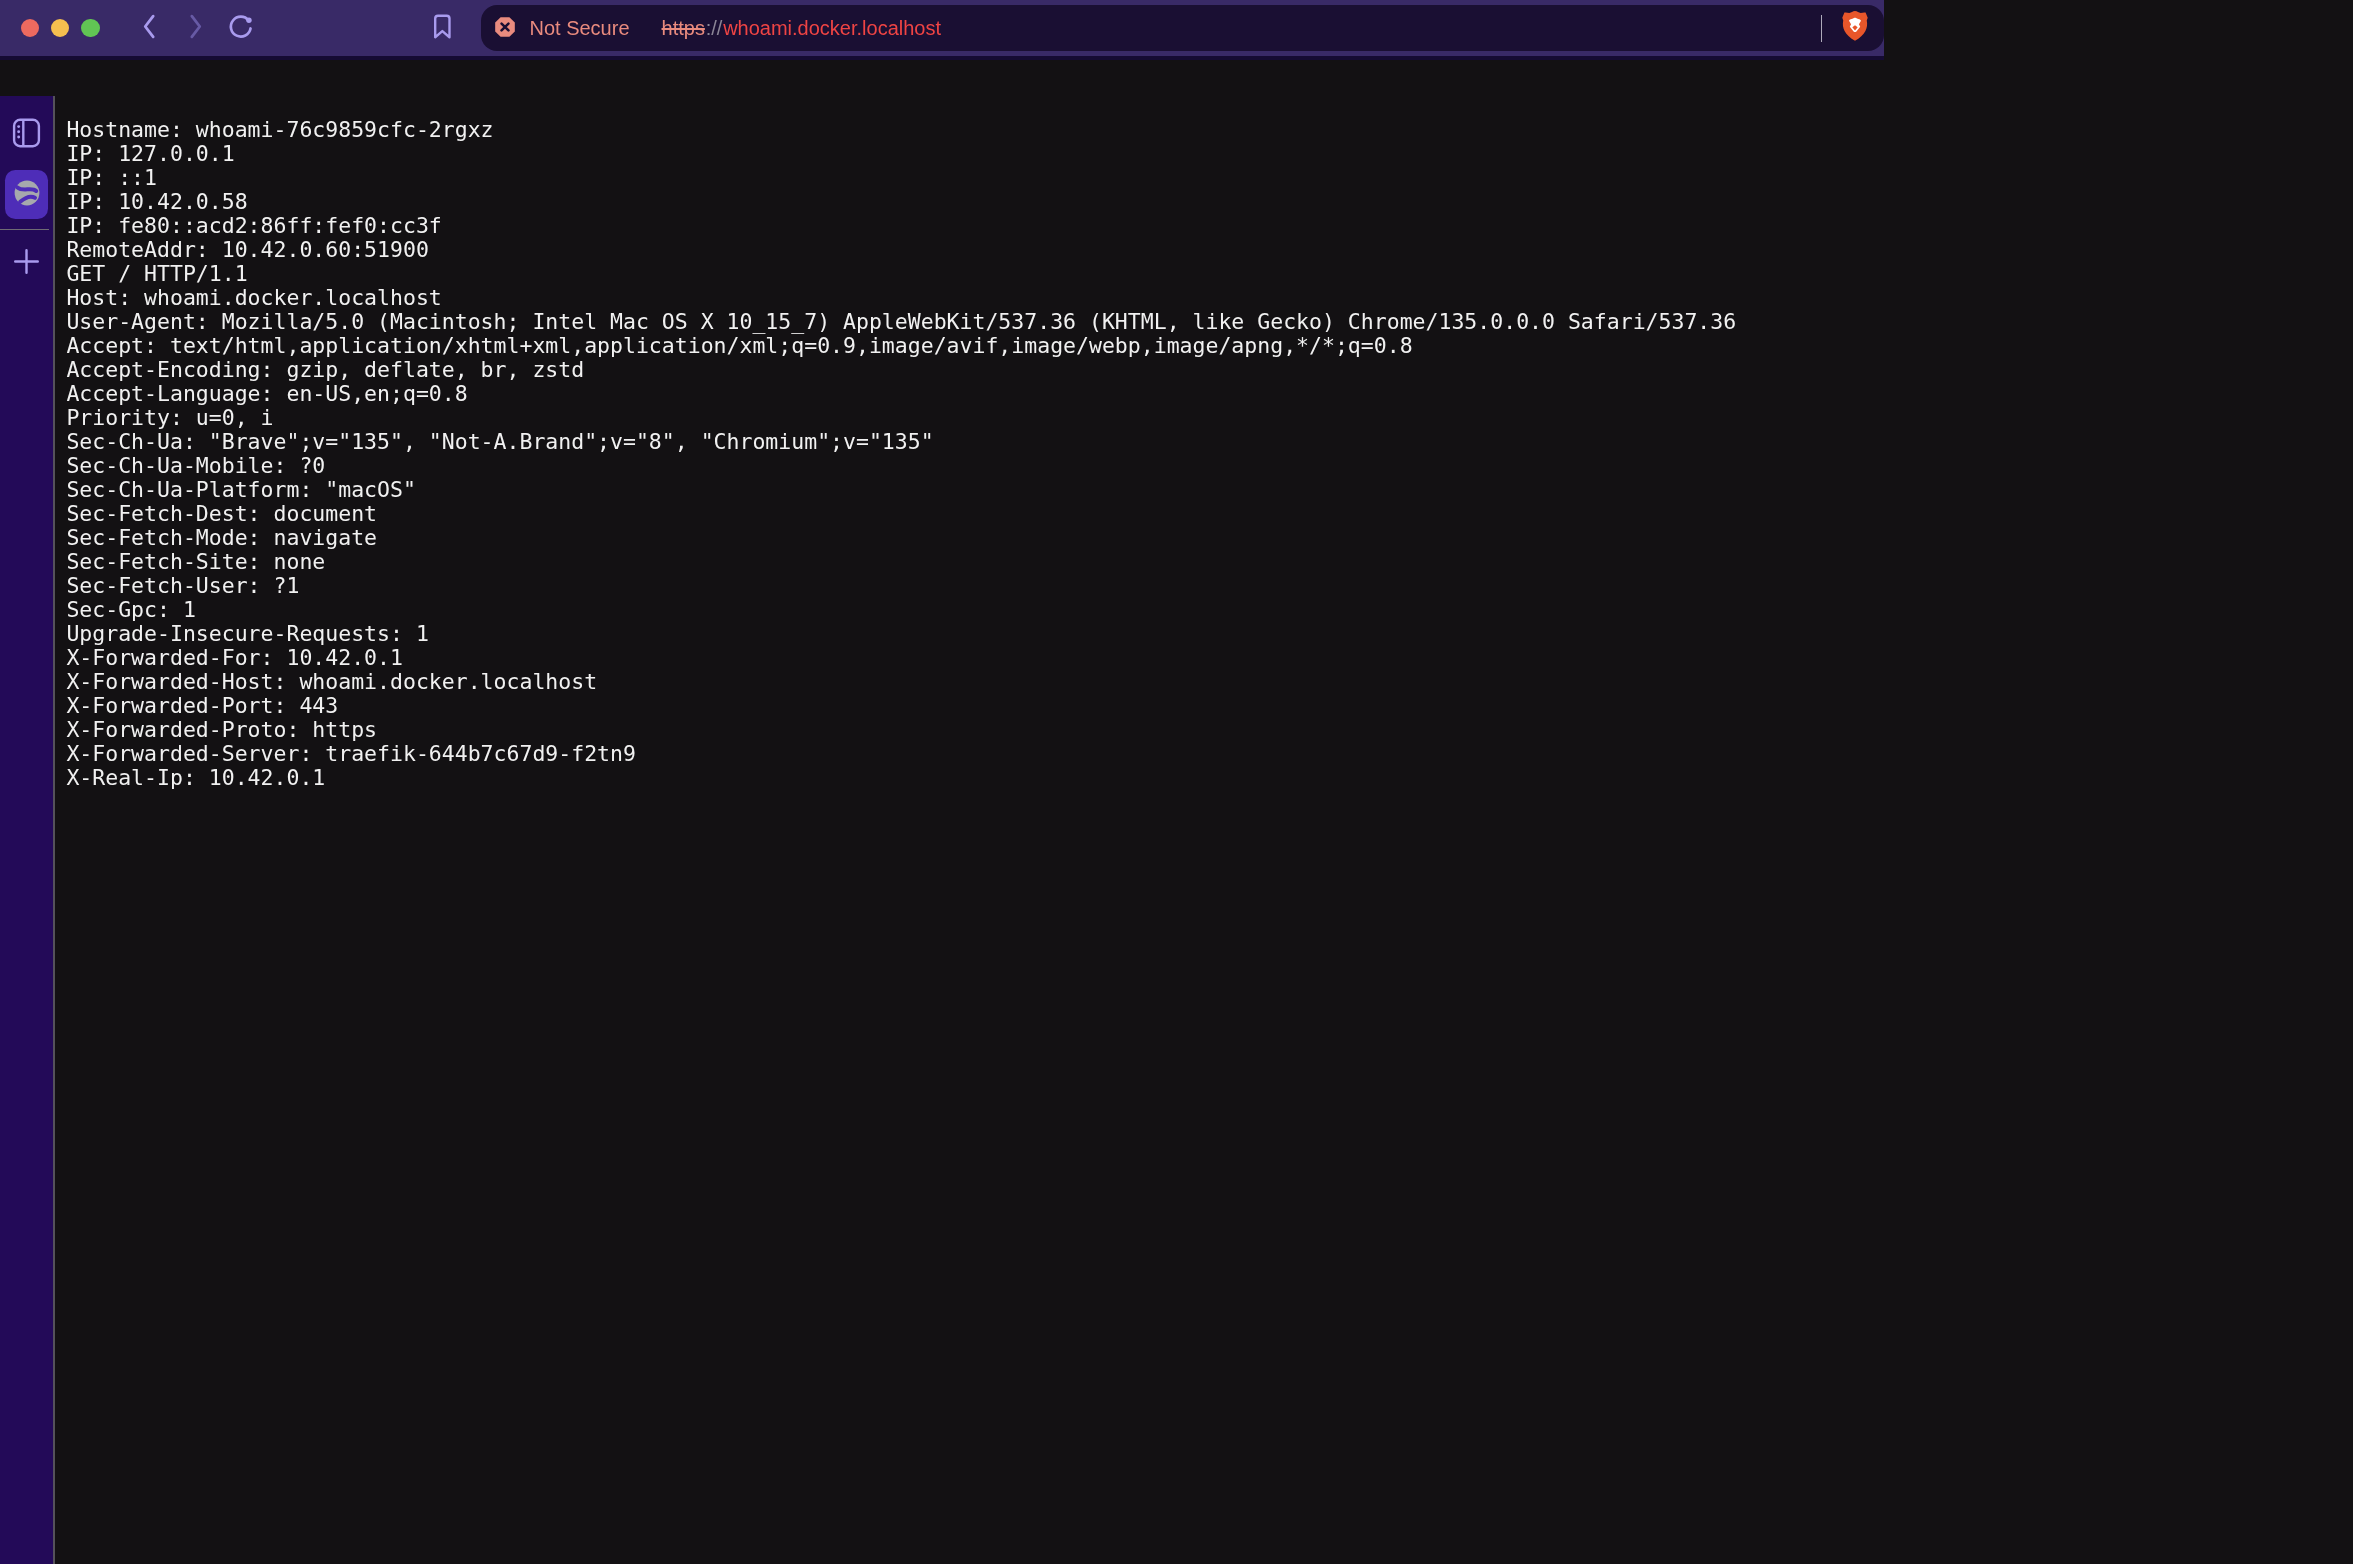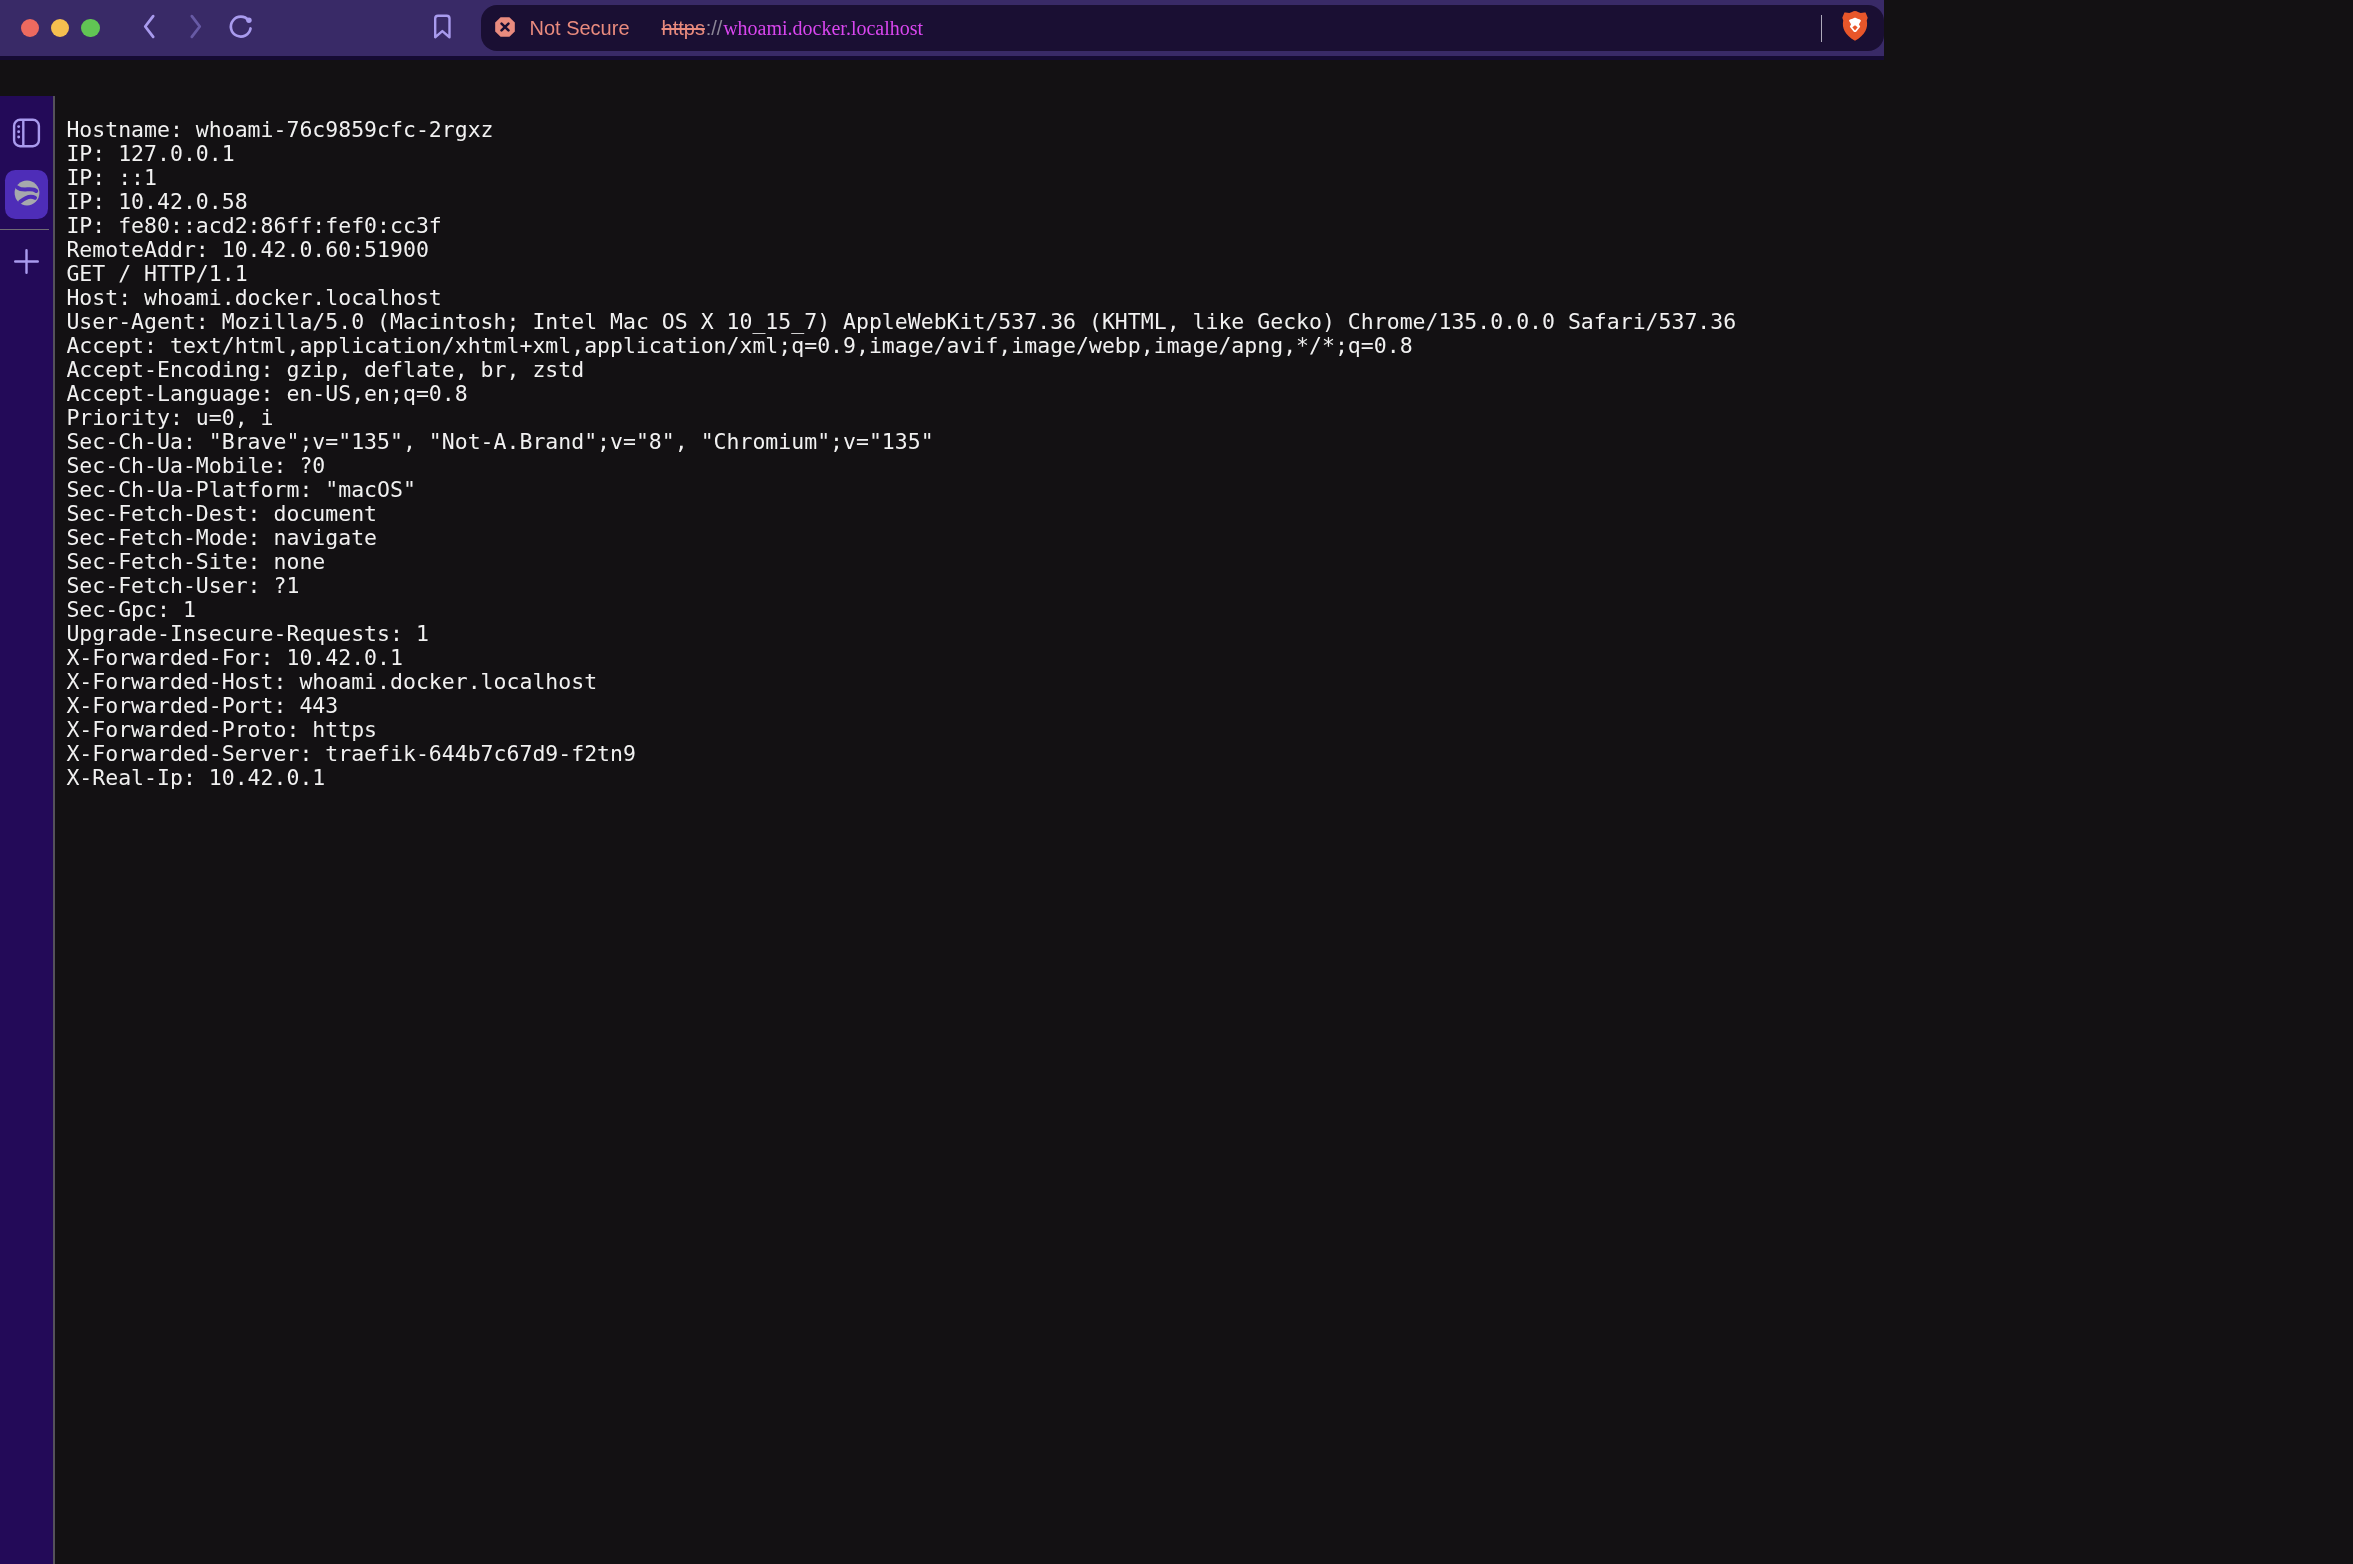--- a/index.html
+++ b/index.html
@@ -22,21 +22,21 @@
   .bookmarkbtn{margin-left:179px;width:20.7px;height:27px;background:none;border:none;padding:0;display:flex;align-items:center;justify-content:center;cursor:pointer;}
 
   
   .urlbar{margin-left:29px;width:1660px;height:46px;background:#1a0f33;border-radius:16px;
           display:flex;align-items:center;padding:0 14.3px 0 12.7px;box-sizing:border-box;}
   .secbadge{display:flex;align-items:center;gap:13.5px;background:none;border:none;padding:0;cursor:pointer;}
   .secbadge .seclabel{color:#e98b7e;font-size:20px;line-height:1;}
   .urltext{display:flex;align-items:flex-end;margin-left:32px;font-size:20px;}
   .scheme{color:#e98b7e;text-decoration:line-through;text-decoration-thickness:1.6px;}
   .schemesep{color:#8b8596;margin:0 0.8px;}
-  .host{color:#d946ef;font-family:Liberation Serif, serif;}
+  .host{color:#ef4444;}
   .urlbar .spacer{flex:1;}
   .vsep{width:1.6px;height:27px;background:#c9c5d2;opacity:.85;margin-right:17.5px;}
   .bravebtn{background:none;border:none;padding:0;width:30px;height:35px;display:flex;align-items:center;justify-content:center;cursor:pointer;}
 
   
   .mainrow{flex:1;display:flex;min-height:0;margin-top:36px;}
   .sidebar{width:53px;background:#230a58;display:flex;flex-direction:column;align-items:center;flex:0 0 auto;}
   .sidebar-toggle{margin-top:20.7px;background:none;border:none;padding:0;width:29px;height:32px;cursor:pointer;}
   .tabtile{margin-top:21.5px;width:43px;height:49px;border-radius:10.3px;background:#4e2db8;border:none;padding:0;
            display:flex;align-items:center;justify-content:center;cursor:pointer;}

